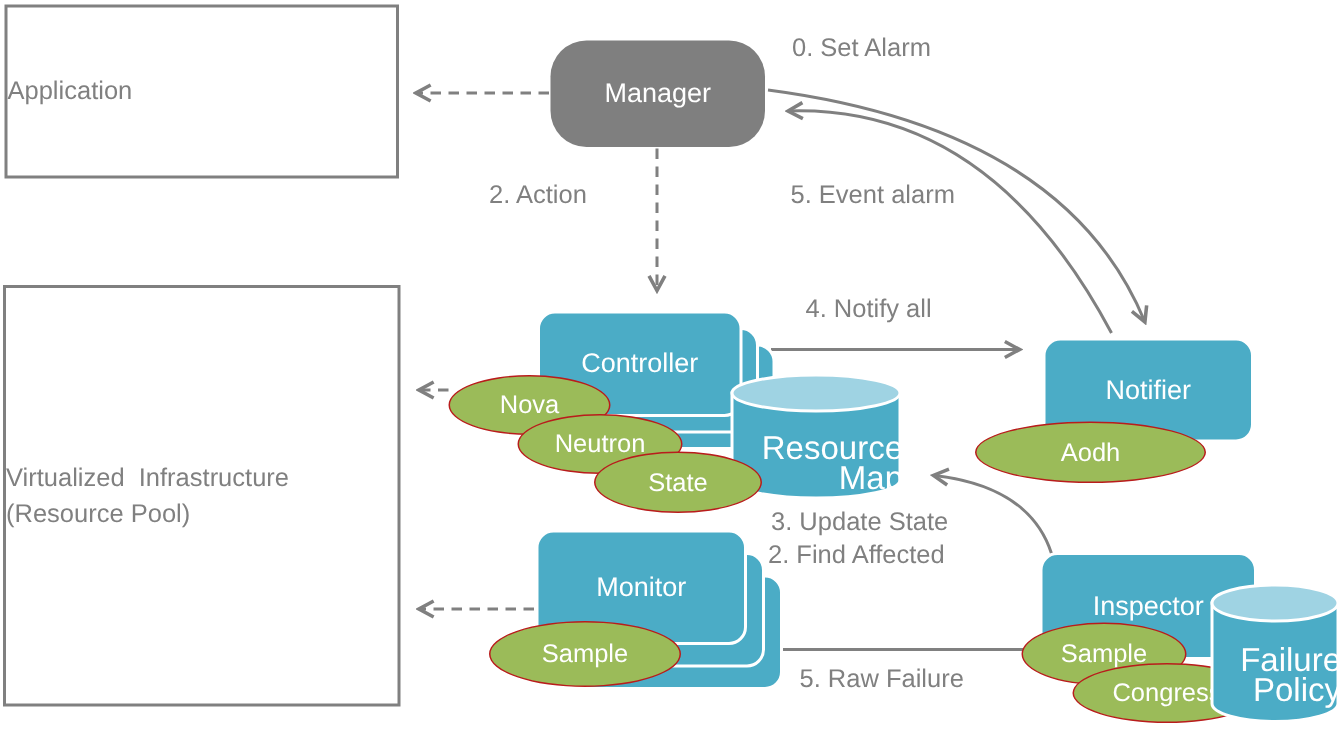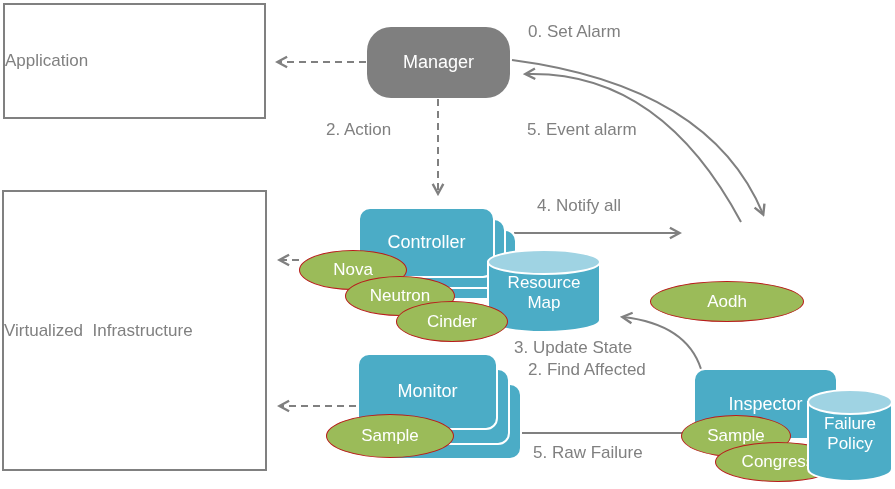--- a/index.html
+++ b/index.html
@@ -28,22 +28,22 @@
     display:flex;align-items:center;justify-content:center;color:#ffffff;font-size:18px;
   }
   .pill{
     position:absolute;background:#9BBB59;border:1px solid #b91c1c;border-radius:50%;
     box-sizing:border-box;display:flex;align-items:center;justify-content:center;
     color:#ffffff;font-size:17px;
   }
   .cyl{position:absolute;}
   .cyl svg{position:absolute;left:0;top:0;}
   .cyl-label{
-    position:absolute;left:0;right:0;text-align:center;color:#ffffff;
-    font-size:17px;line-height:20px;
+    position:absolute;left:0;right:0;text-align:right;color:#ffffff;
+    font-size:22px;line-height:20px;margin-top:16px;
   }
   .edge-label{
     position:absolute;color:#808080;font-size:17px;white-space:nowrap;z-index:9;
   }
 </style>
 </head>
 <body>
 
 <div id="canvas">
 
@@ -65,20 +65,21 @@
       <path d="M741,222 Q660,70 526,74" marker-end="url(#arr)"></path>
     </g>
   </svg>
 
   <div class="bigbox" style="left:3px;top:3px;width:263px;height:116px;z-index:2">
     <div>Application</div>
   </div>
 
   <div class="bigbox" style="left:2px;top:190px;width:265px;height:281px;z-index:2">
     <div class="ws-pre">Virtualized  Infrastructure</div>
+    <div>(Resource Pool)</div>
   </div>
 
   <div class="manager" style="left:367px;top:27px;width:143px;height:71px;z-index:2">
     <span>Manager</span>
   </div>
 
   <div class="stackbox" style="left:380px;top:229px;width:137px;height:71px;z-index:2"></div>
   <div class="stackbox" style="left:369px;top:218px;width:137px;height:71px;z-index:3"></div>
   <div class="node" style="left:358px;top:207px;width:137px;height:71px;z-index:4">
     <span>Controller</span>
@@ -95,32 +96,35 @@
     </div>
   </div>
 
   <div class="pill" style="left:299px;top:250px;width:108px;height:40px;z-index:5">
     <span>Nova</span>
   </div>
   <div class="pill" style="left:345px;top:276px;width:110px;height:40px;z-index:7">
     <span>Neutron</span>
   </div>
   <div class="pill" style="left:396px;top:301px;width:112px;height:41px;z-index:8">
-    <span>Cinder</span>
+    <span>State</span>
   </div>
 
   <div class="stackbox" style="left:381px;top:383px;width:141px;height:77px;z-index:2"></div>
   <div class="stackbox" style="left:369px;top:368px;width:141px;height:77px;z-index:3"></div>
   <div class="node" style="left:357px;top:353px;width:141px;height:77px;z-index:4">
     <span>Monitor</span>
   </div>
   <div class="pill" style="left:326px;top:414px;width:128px;height:44px;z-index:5">
     <span>Sample</span>
   </div>
 
+  <div class="node" style="left:695px;top:225px;width:141px;height:70px;z-index:2">
+    <span>Notifier</span>
+  </div>
   <div class="pill" style="left:650px;top:281px;width:154px;height:41px;z-index:3">
     <span>Aodh</span>
   </div>
 
   <div class="node" style="left:693px;top:368px;width:145px;height:72px;z-index:2">
     <span>Inspector</span>
   </div>
   <div class="pill" style="left:681px;top:415px;width:110px;height:42px;z-index:3">
     <span>Sample</span>
   </div>
@@ -136,16 +140,16 @@
       <div>Failure</div>
       <div>Policy</div>
     </div>
   </div>
 
   <div class="edge-label" style="left:528px;top:22px">0. Set Alarm</div>
   <div class="edge-label" style="left:326px;top:120px">2. Action</div>
   <div class="edge-label" style="left:527px;top:120px">5. Event alarm</div>
   <div class="edge-label" style="left:537px;top:196px">4. Notify all</div>
   <div class="edge-label" style="left:514px;top:338px">3. Update State</div>
-  <div class="edge-label" style="left:528px;top:360px">2. Find Affected</div>
+  <div class="edge-label" style="left:512px;top:360px">2. Find Affected</div>
   <div class="edge-label" style="left:533px;top:443px">5. Raw Failure</div>
 
 </div>
 
 </body></html>

